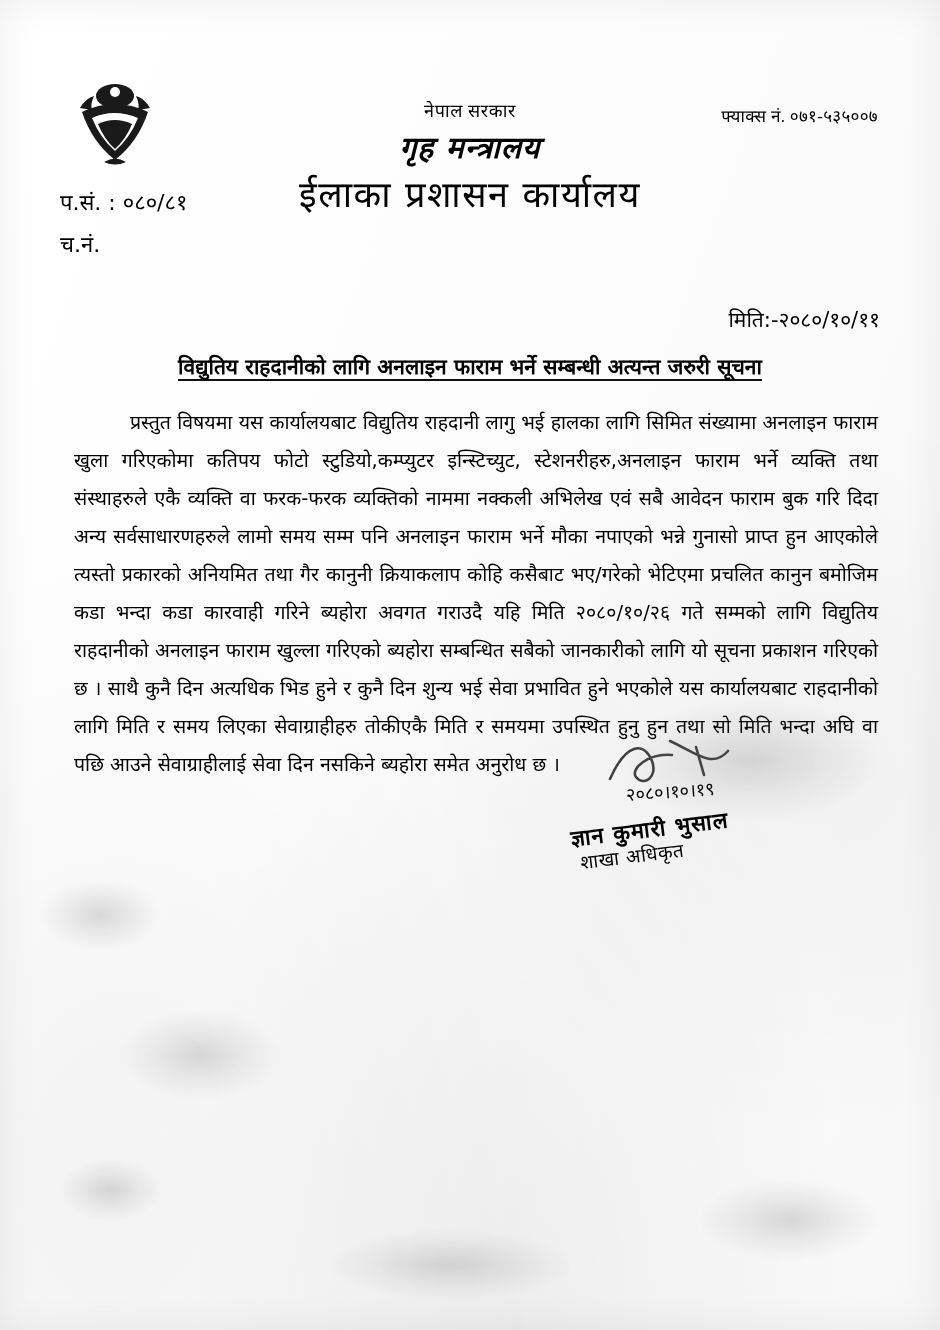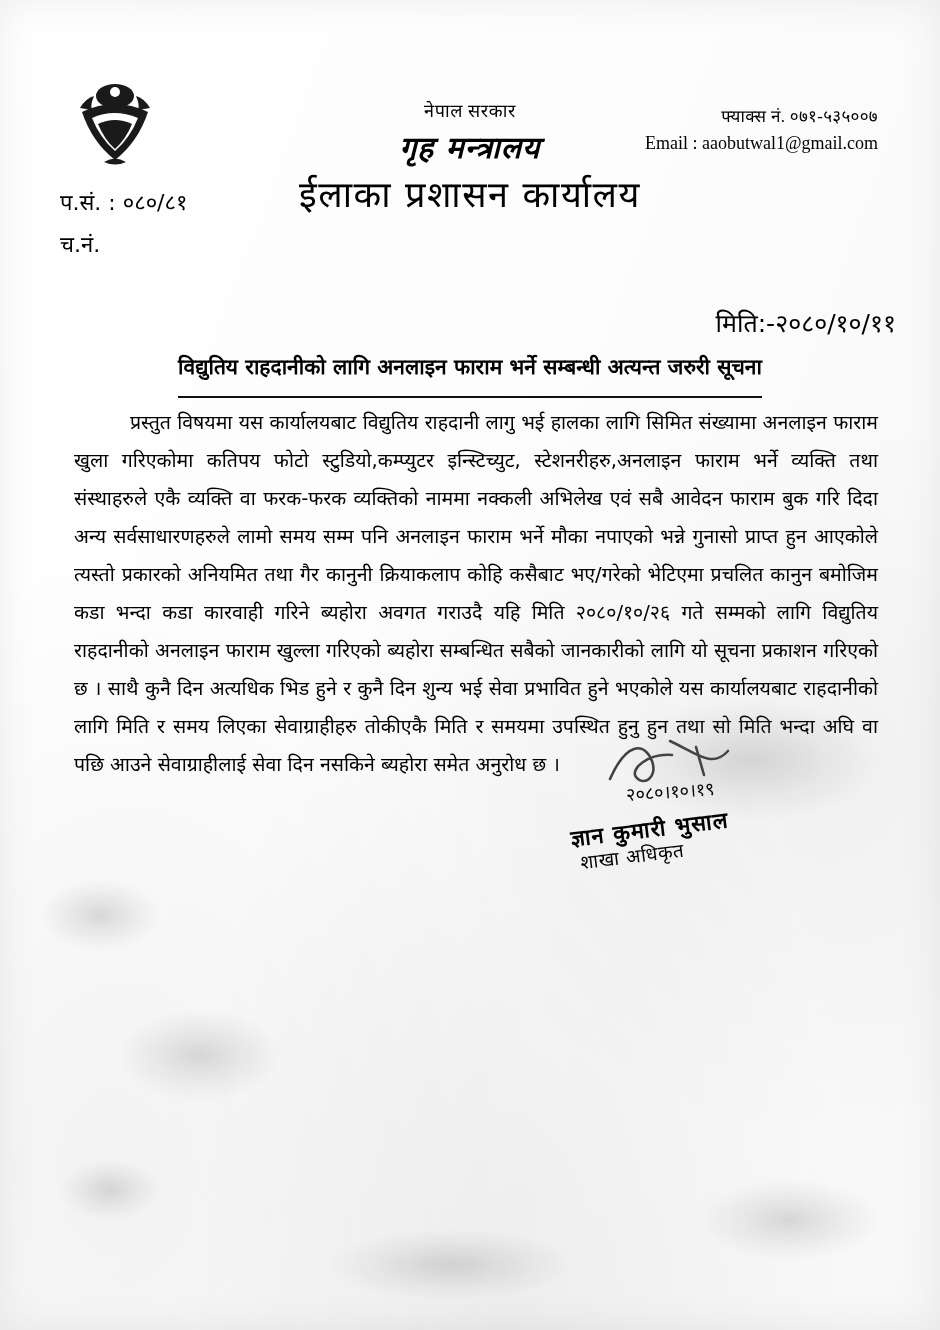--- a/index.html
+++ b/index.html
@@ -92,23 +92,23 @@
   .ref-block {
     position: absolute;
     left: 60px;
     top: 182px;
     line-height: 1.9;
     font-size: 22px;
   }
 
   .date-block {
     position: absolute;
-    right: 44px;
+    right: 60px;
     top: 305px;
-    font-size: 25px;
+    font-size: 21px;
   }
 
   
   .stamp {
     position: absolute;
     left: 418px;
     top: 160px;
     width: 176px;
     height: 176px;
     opacity: .72;
@@ -121,21 +121,21 @@
     position: absolute;
     left: 0; right: 0;
     top: 352px;
     text-align: center;
   }
   .doc-title span {
     font-family: "DejaVu Sans", sans-serif;
     font-size: 21px;
     font-weight: 700;
     border-bottom: 2px solid #111;
-    padding-bottom: 17px;
+    padding-bottom: 0;
     text-align: center;
   }
 
   .body-text {
     position: absolute;
     left: 74px;
     right: 62px;
     top: 404px;
     font-family: "DejaVu Sans", sans-serif;
     font-size: 19.5px;
@@ -215,21 +215,20 @@
       <g fill="#1a1a1a">
         <path d="M24 46 q17 -8 34 0 q-6 15 -17 25 Q30 61 24 46 z"></path>
         <circle cx="41" cy="14" r="5" fill="#fff"></circle>
         <path d="M30 84 q11 -7 22 0 q-11 5 -22 0z"></path>
       </g>
     </svg>
   </div>
 
   <div class="fax-block">
     <div class="fax-line">फ्याक्स नं. ०७१-५३५००७</div>
-    <div class="email-line">Email : aaobutwal1@gmail.com</div>
   </div>
 
   <div class="gov-block">
     <div class="gov-line1">नेपाल सरकार</div>
     <div class="gov-line2">गृह मन्त्रालय</div>
     <div class="gov-line3">ईलाका प्रशासन कार्यालय</div>
   </div>
 
 
   <div class="ref-block">

